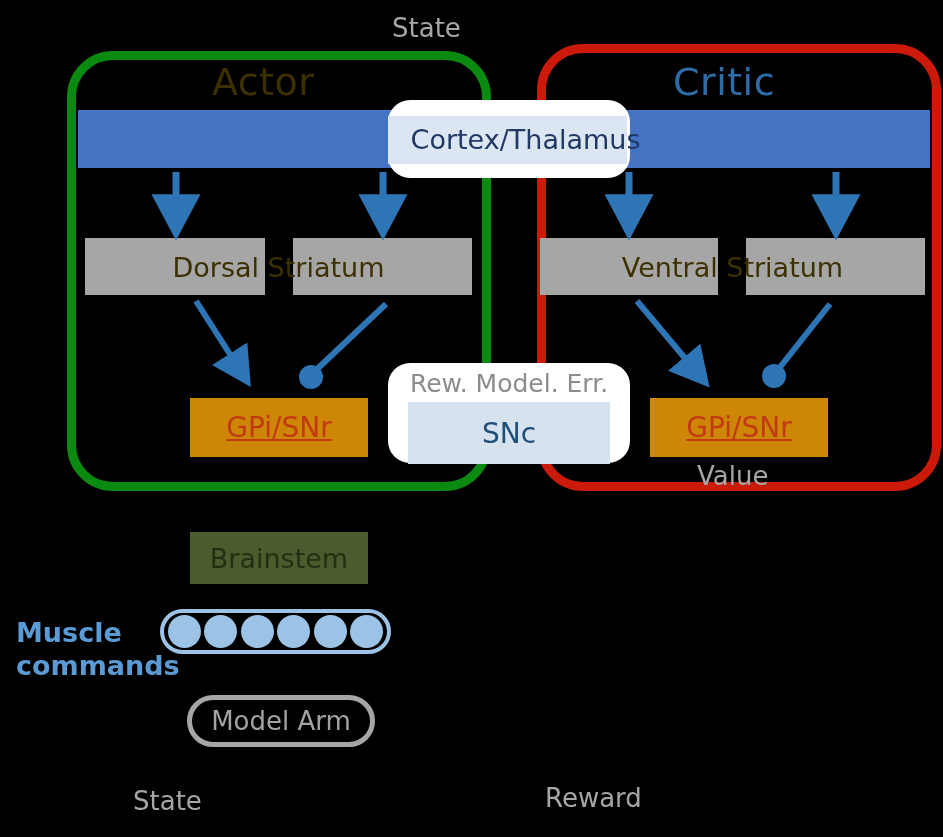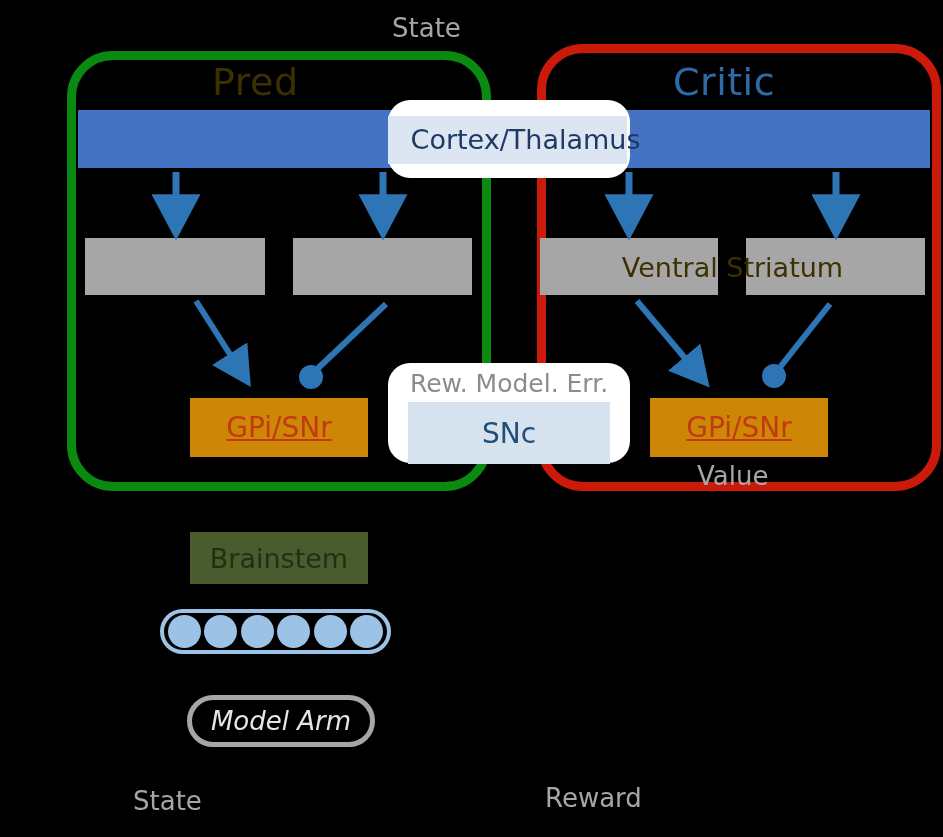--- a/index.html
+++ b/index.html
@@ -221,23 +221,22 @@
     width: 188px; height: 52px;
     border: 5px solid #a6a6a6;
     border-radius: 26px;
     box-sizing: border-box;
     display: flex;
     align-items: center;
     justify-content: center;
     background: transparent;
   }
   #model-arm-label {
-    color: #e5e5e5;
+    color: #a3a3a3;
     font-size: 26px;
-    font-style: italic;
   }
 
   
   #state-bottom  { left: 133px; top: 787px; }
   #reward-bottom { left: 545px; top: 784px; }
   #state-top     { left: 392px; top: 14px; }
 
   
   #connectors {
     position: absolute;
@@ -247,32 +246,33 @@
   }
 </style>
 </head>
 <body>
 
 <div id="stage">
 
   <div class="lbl caption-gray" id="state-top">State</div>
 
   <div class="zone" id="actor-zone"></div>
-  <div class="zone-title" id="actor-title">Pred</div>
+  <div class="zone-title" id="actor-title">Actor</div>
 
   <div class="zone" id="critic-zone"></div>
   <div class="zone-title" id="critic-title">Critic</div>
 
   <div id="cortex-bar"></div>
 
   <div class="striatum-box" id="ds-left"></div>
   <div class="striatum-box" id="ds-right"></div>
   <div class="striatum-box" id="vs-left"></div>
   <div class="striatum-box" id="vs-right"></div>
 
+  <div class="striatum-label" id="ds-label">Dorsal Striatum</div>
   <div class="striatum-label" id="vs-label">Ventral Striatum</div>
 
   <svg id="connectors" viewBox="0 0 943 837" xmlns="http://www.w3.org/2000/svg">
     <defs>
       <marker id="arrowBlue" markerWidth="7" markerHeight="7" refX="5.4" refY="3.5" orient="auto" markerUnits="strokeWidth">
         <path d="M0,0 L6.6,3.5 L0,7 z" fill="#2e75b6"></path>
       </marker>
       <marker id="arrowBlack" markerWidth="6" markerHeight="6" refX="4.8" refY="3" orient="auto" markerUnits="strokeWidth">
         <path d="M0,0 L5.8,3 L0,6 z" fill="#000000"></path>
       </marker>
@@ -318,20 +318,24 @@
     <div id="rpe-title">Rew. Model. Err.</div>
     <div id="snc-box">
       <span id="snc-label">SNc</span>
     </div>
   </div>
 
   <div id="brainstem-box">
     <span id="brainstem-label">Brainstem</span>
   </div>
 
+  <div class="lbl" id="muscle-text">
+    <div>Muscle</div>
+    <div>commands</div>
+  </div>
   <div id="muscle-row">
     <span class="unit"></span>
     <span class="unit"></span>
     <span class="unit"></span>
     <span class="unit"></span>
     <span class="unit"></span>
     <span class="unit"></span>
   </div>
 
   <div id="model-arm-box">

